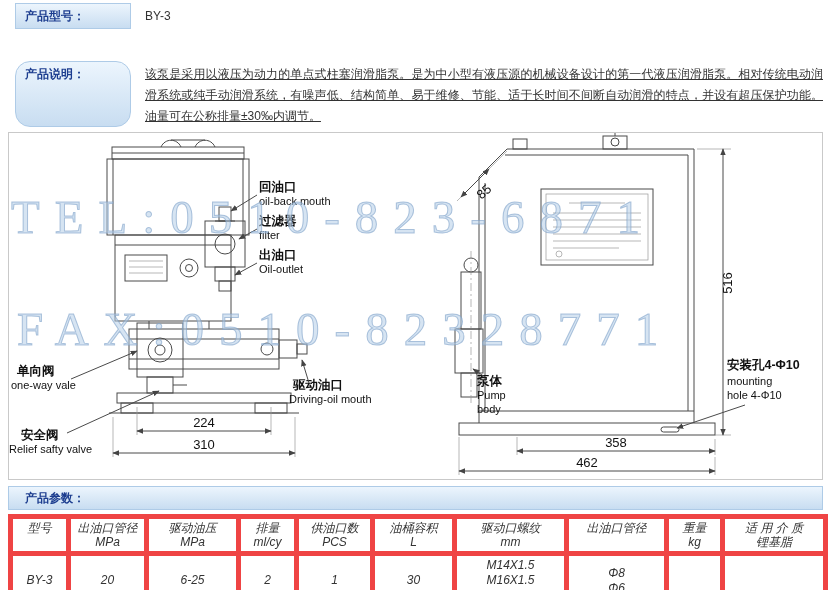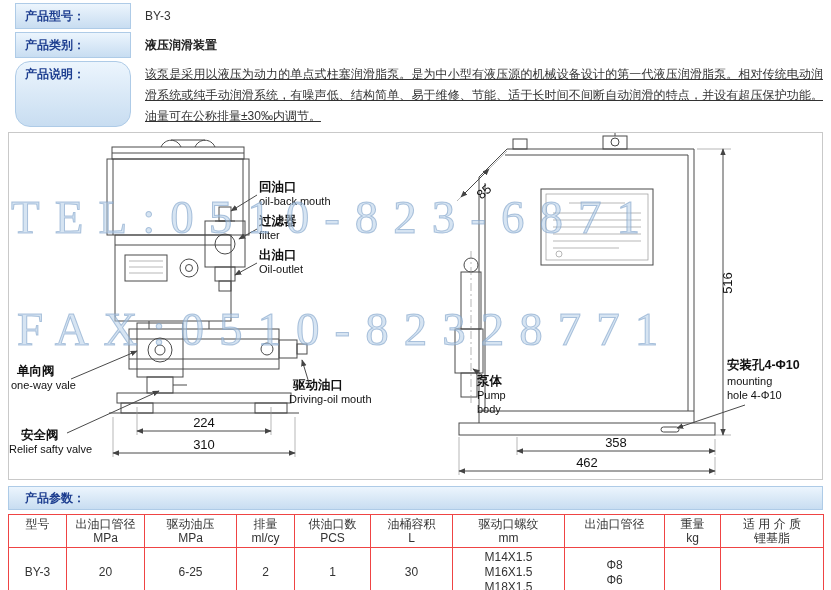--- a/index.html
+++ b/index.html
@@ -30,40 +30,36 @@
   text.wm{font-family:"Liberation Serif","DejaVu Serif",serif;font-size:47px;letter-spacing:15px;
     fill:rgba(180,205,231,0.55);stroke:rgba(125,160,200,0.6);stroke-width:1;}
 
   
   .section-bar{position:absolute;left:8px;top:486px;width:815px;height:24px;
     background:linear-gradient(180deg,#ecf5fd 0%,#c8ddf1 100%);
     border:1px solid #aecbe7;color:#1c3d8f;font-size:12px;font-weight:bold;
     line-height:22px;padding-left:16px;}
   table.params{position:absolute;left:8px;top:514px;width:815px;border-collapse:collapse;
     table-layout:fixed;background:#fff;font-size:12px;color:#333;}
-  table.params th,table.params td{border:1px solid #ef4444;text-align:center;vertical-align:middle;font-weight:normal;}
+  table.params th,table.params td{border:5px solid #ef4444;text-align:center;vertical-align:middle;font-weight:normal;font-style:italic;}
   table.params thead th{height:31px;padding:2px 0;}
   table.params tbody td{height:44px;padding:2px 0;line-height:15px;}
   .hn,.hu{line-height:14px;font-size:12px;min-height:14px;}
   .logo-wm{position:absolute;left:650px;top:555px;font-size:17px;font-weight:bold;color:#1f1f1f;letter-spacing:0.5px;}
 </style>
 </head>
 <body>
 
 <div class="page">
 
   <div class="row" style="top:3px">
     <div class="row-label">产品型号：</div>
     <div class="row-value">BY-3</div>
   </div>
 
-  <div class="row" style="top:32px">
-    <div class="row-label">产品类别：</div>
-    <div class="row-value bold">液压润滑装置</div>
-  </div>
 
   <div class="row" style="top:61px;height:66px">
     <div class="row-label tall">产品说明：</div>
     <div class="desc-text">该泵是采用以液压为动力的单点式柱塞润滑脂泵。是为中小型有液压源的机械设备设计的第一代液压润滑脂泵。相对传统电动润滑系统或纯手动润滑系统，有噪声低、结构简单、易于维修、节能、适于长时间不间断自动润滑的特点，并设有超压保护功能。油量可在公称排量±30‰内调节。</div>
   </div>
 
   <div class="drawing">
     <svg viewBox="0 0 813 346" width="813" height="346">
       <defs>
         <marker id="arr" viewBox="0 0 10 10" refX="9" refY="5" markerWidth="7" markerHeight="7" orient="auto-start-reverse">

